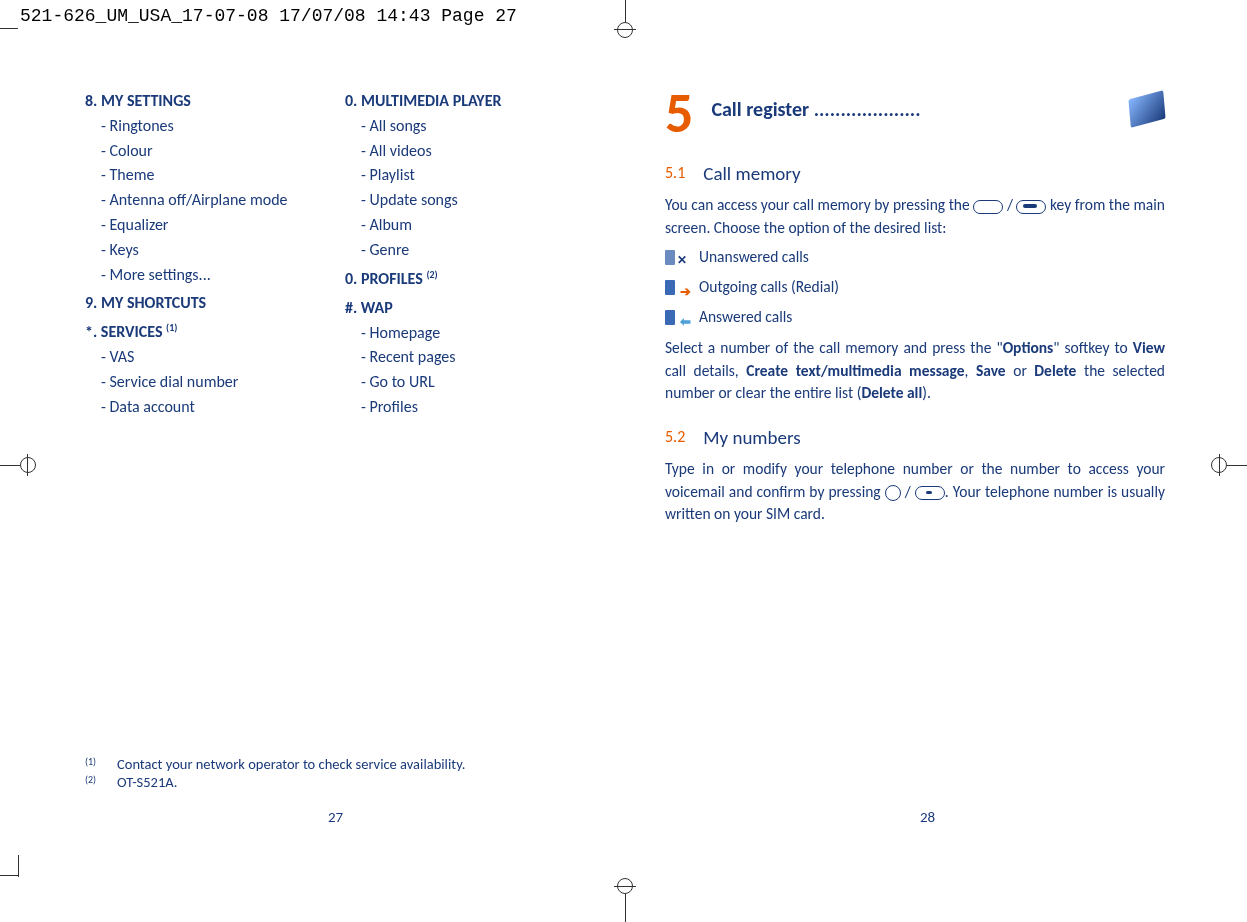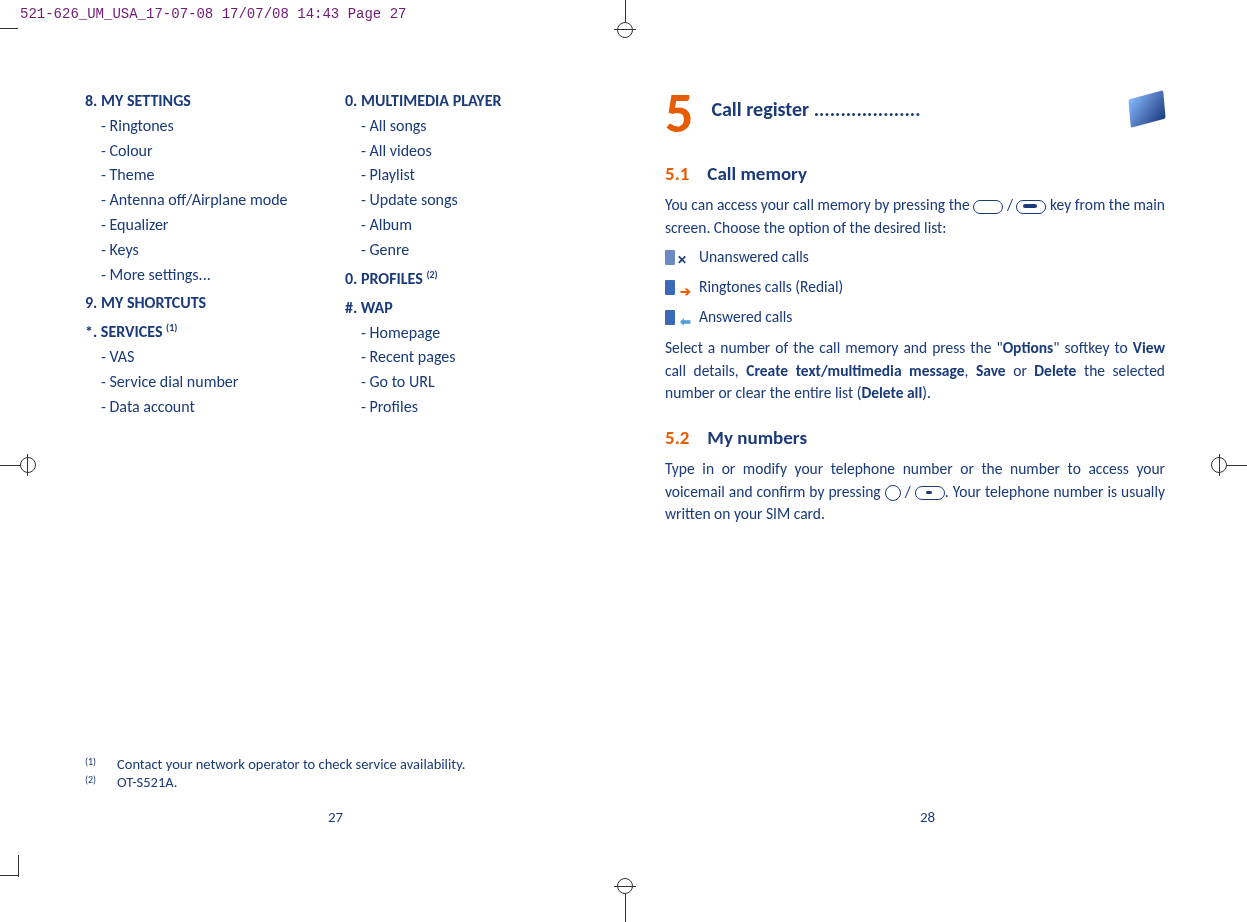--- a/index.html
+++ b/index.html
@@ -10,22 +10,22 @@
       background: #fff;
       width: 1247px;
       height: 922px;
       position: relative;
     }
     .print-header {
       position: absolute;
       top: 6px;
       left: 20px;
       font-family: 'Courier New', monospace;
-      font-size: 14px;
-      color: #701a75;
+      font-size: 18px;
+      color: #000000;
     }
     .crop-mark-top {
       position: absolute;
       top: 0;
       left: 590px;
       width: 70px;
       height: 35px;
     }
     .crop-mark-top::before {
       content: "";
@@ -251,27 +251,27 @@
     .section {
       margin-top: 18px;
     }
     .section-head {
       display: flex;
       gap: 18px;
       align-items: center;
       margin-bottom: 6px;
     }
     .section-num {
-      font-size: 19px;
-      font-weight: bold;
+      font-size: 16px;
+      font-weight: normal;
       color: #e85c00;
     }
     .section-title {
       font-size: 19px;
-      font-weight: bold;
+      font-weight: normal;
       color: #1a3a7a;
       text-align: right;
     }
     .body-text {
       font-size: 15.5px;
       line-height: 1.45;
       text-align: justify;
     }
     .icon-row {
       display: flex;
@@ -443,21 +443,21 @@
           <span class="phone-rect"></span>
             <span class="x-mark">✕</span>
         </span>
         <span>Unanswered calls</span>
       </div>
       <div class="icon-row">
         <span class="call-icon">
           <span class="phone-rect blue"></span>
             <span class="arrow out">➔</span>
         </span>
-        <span>Ringtones calls (Redial)</span>
+        <span>Outgoing calls (Redial)</span>
       </div>
       <div class="icon-row">
         <span class="call-icon">
           <span class="phone-rect blue"></span>
             <span class="arrow in">⬅</span>
         </span>
         <span>Answered calls</span>
       </div>
 
       <div class="body-text" style="margin-top:8px">

